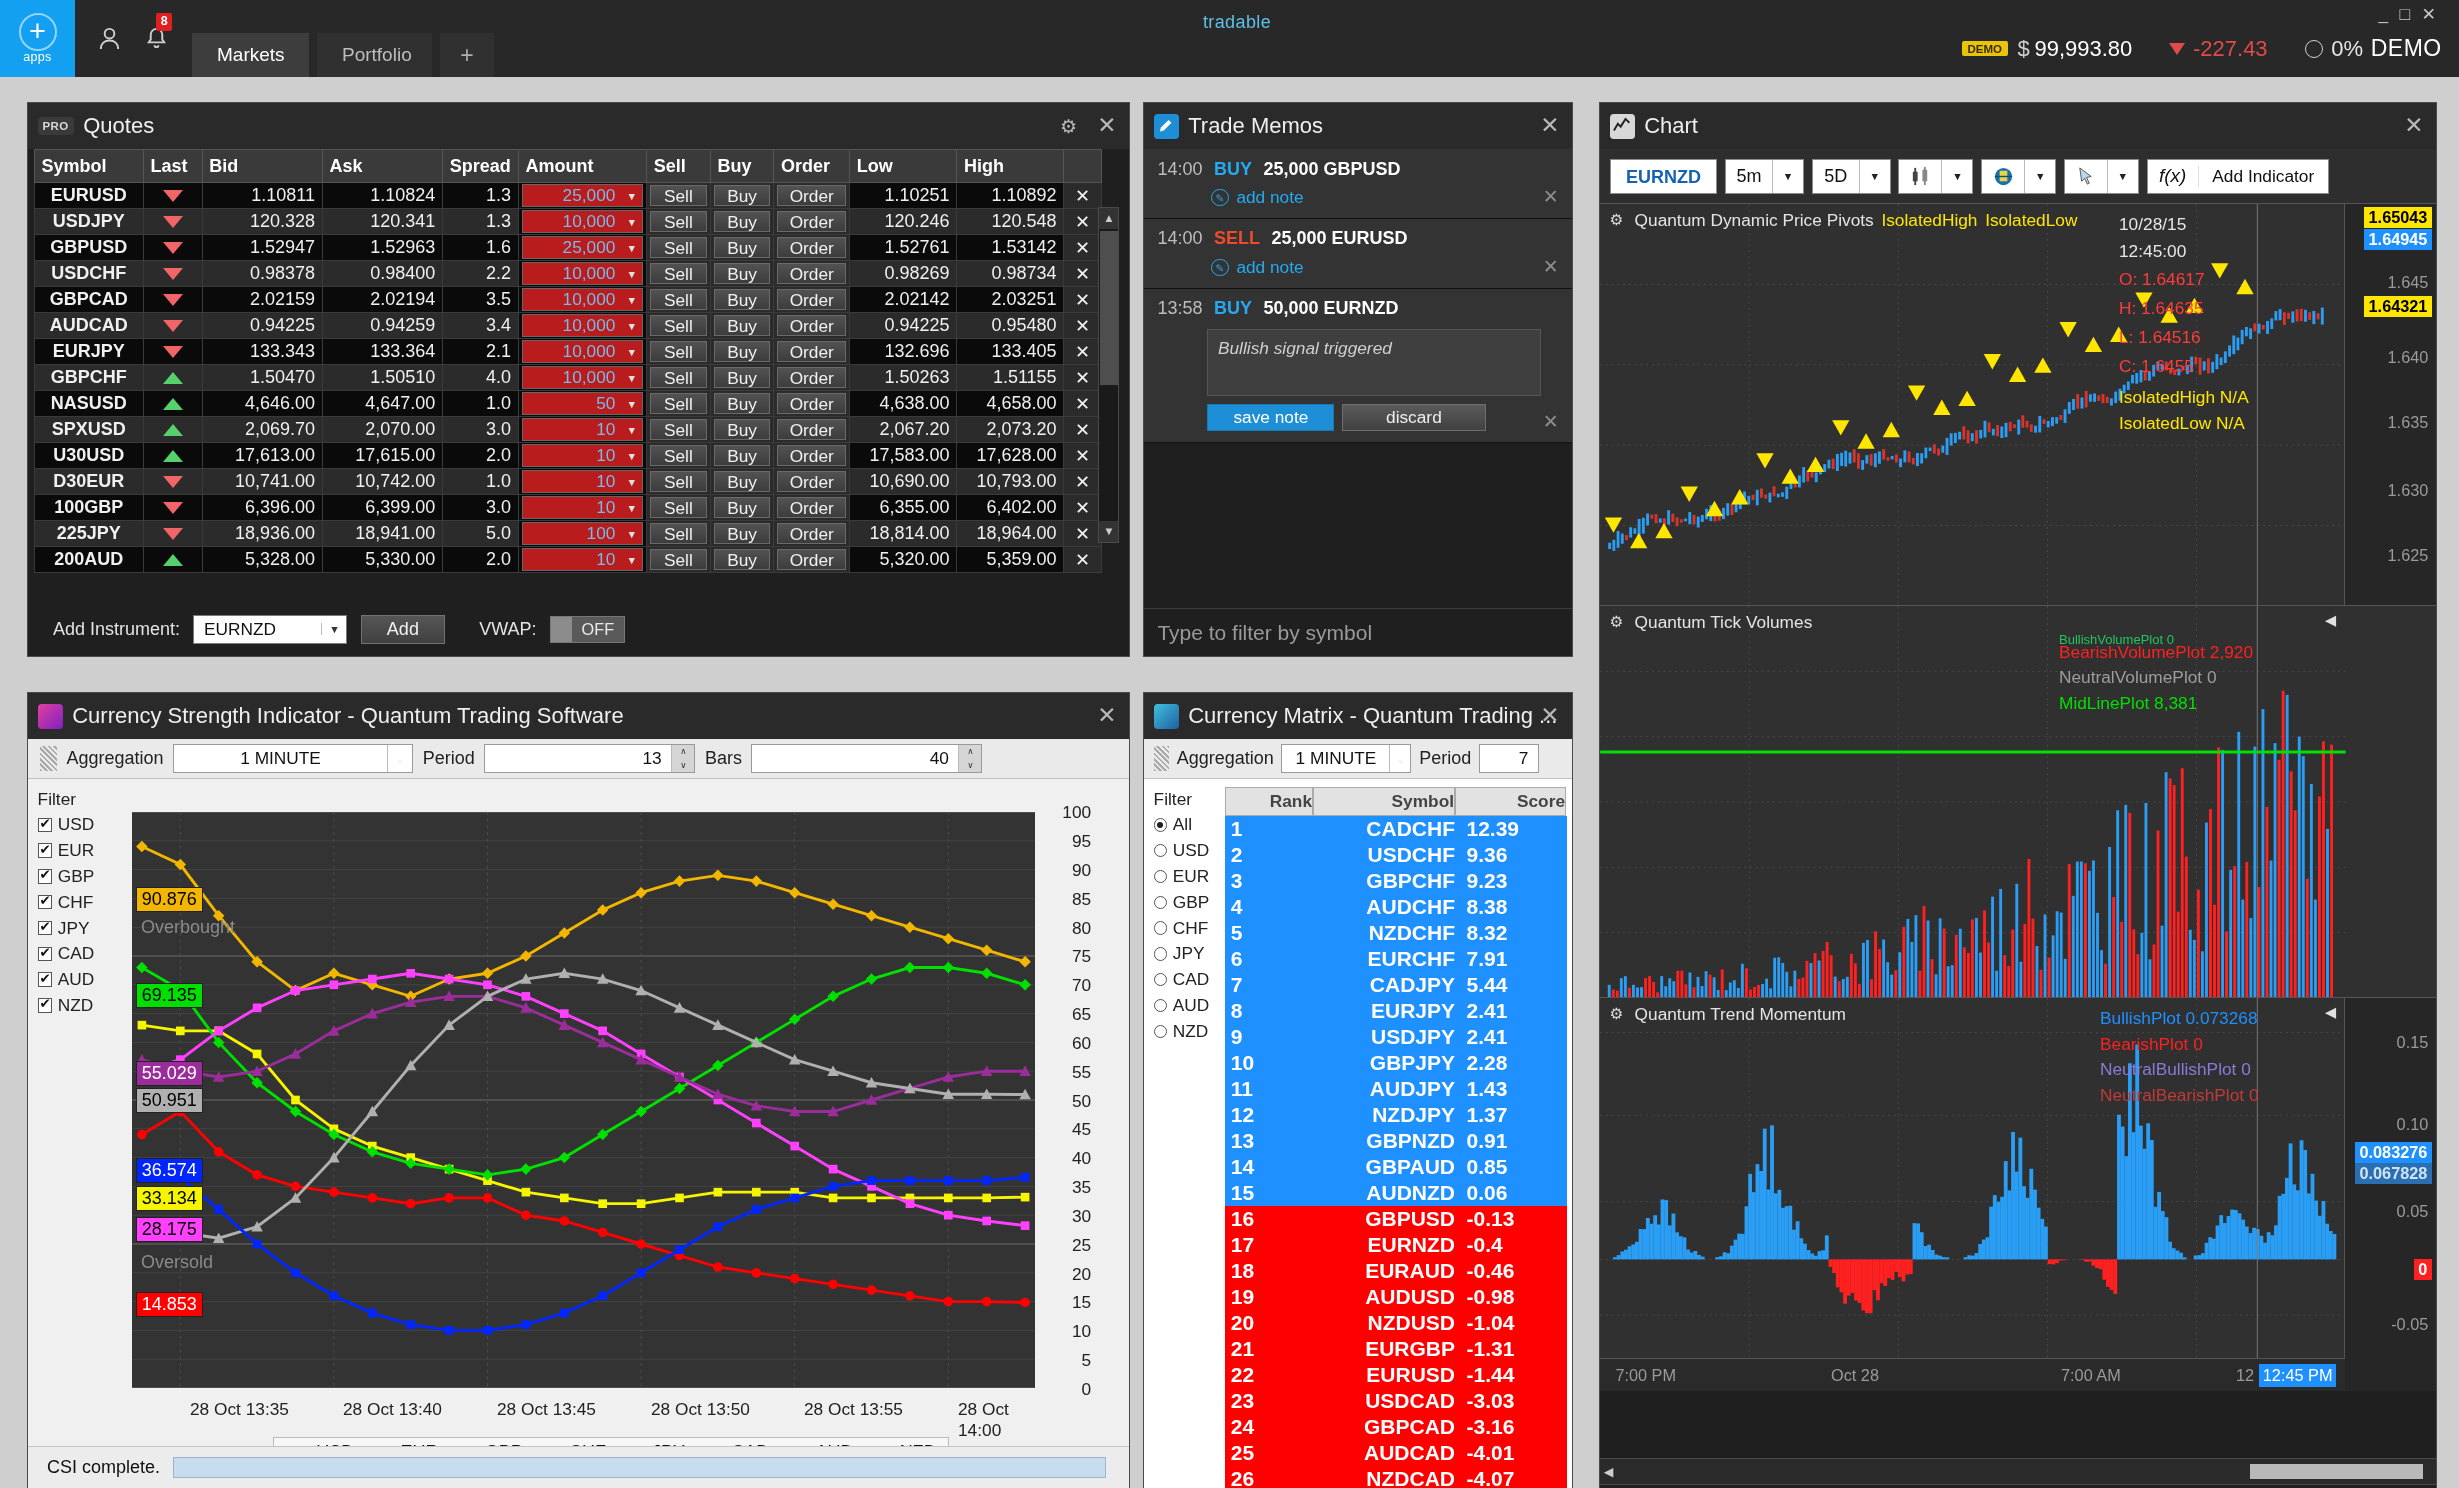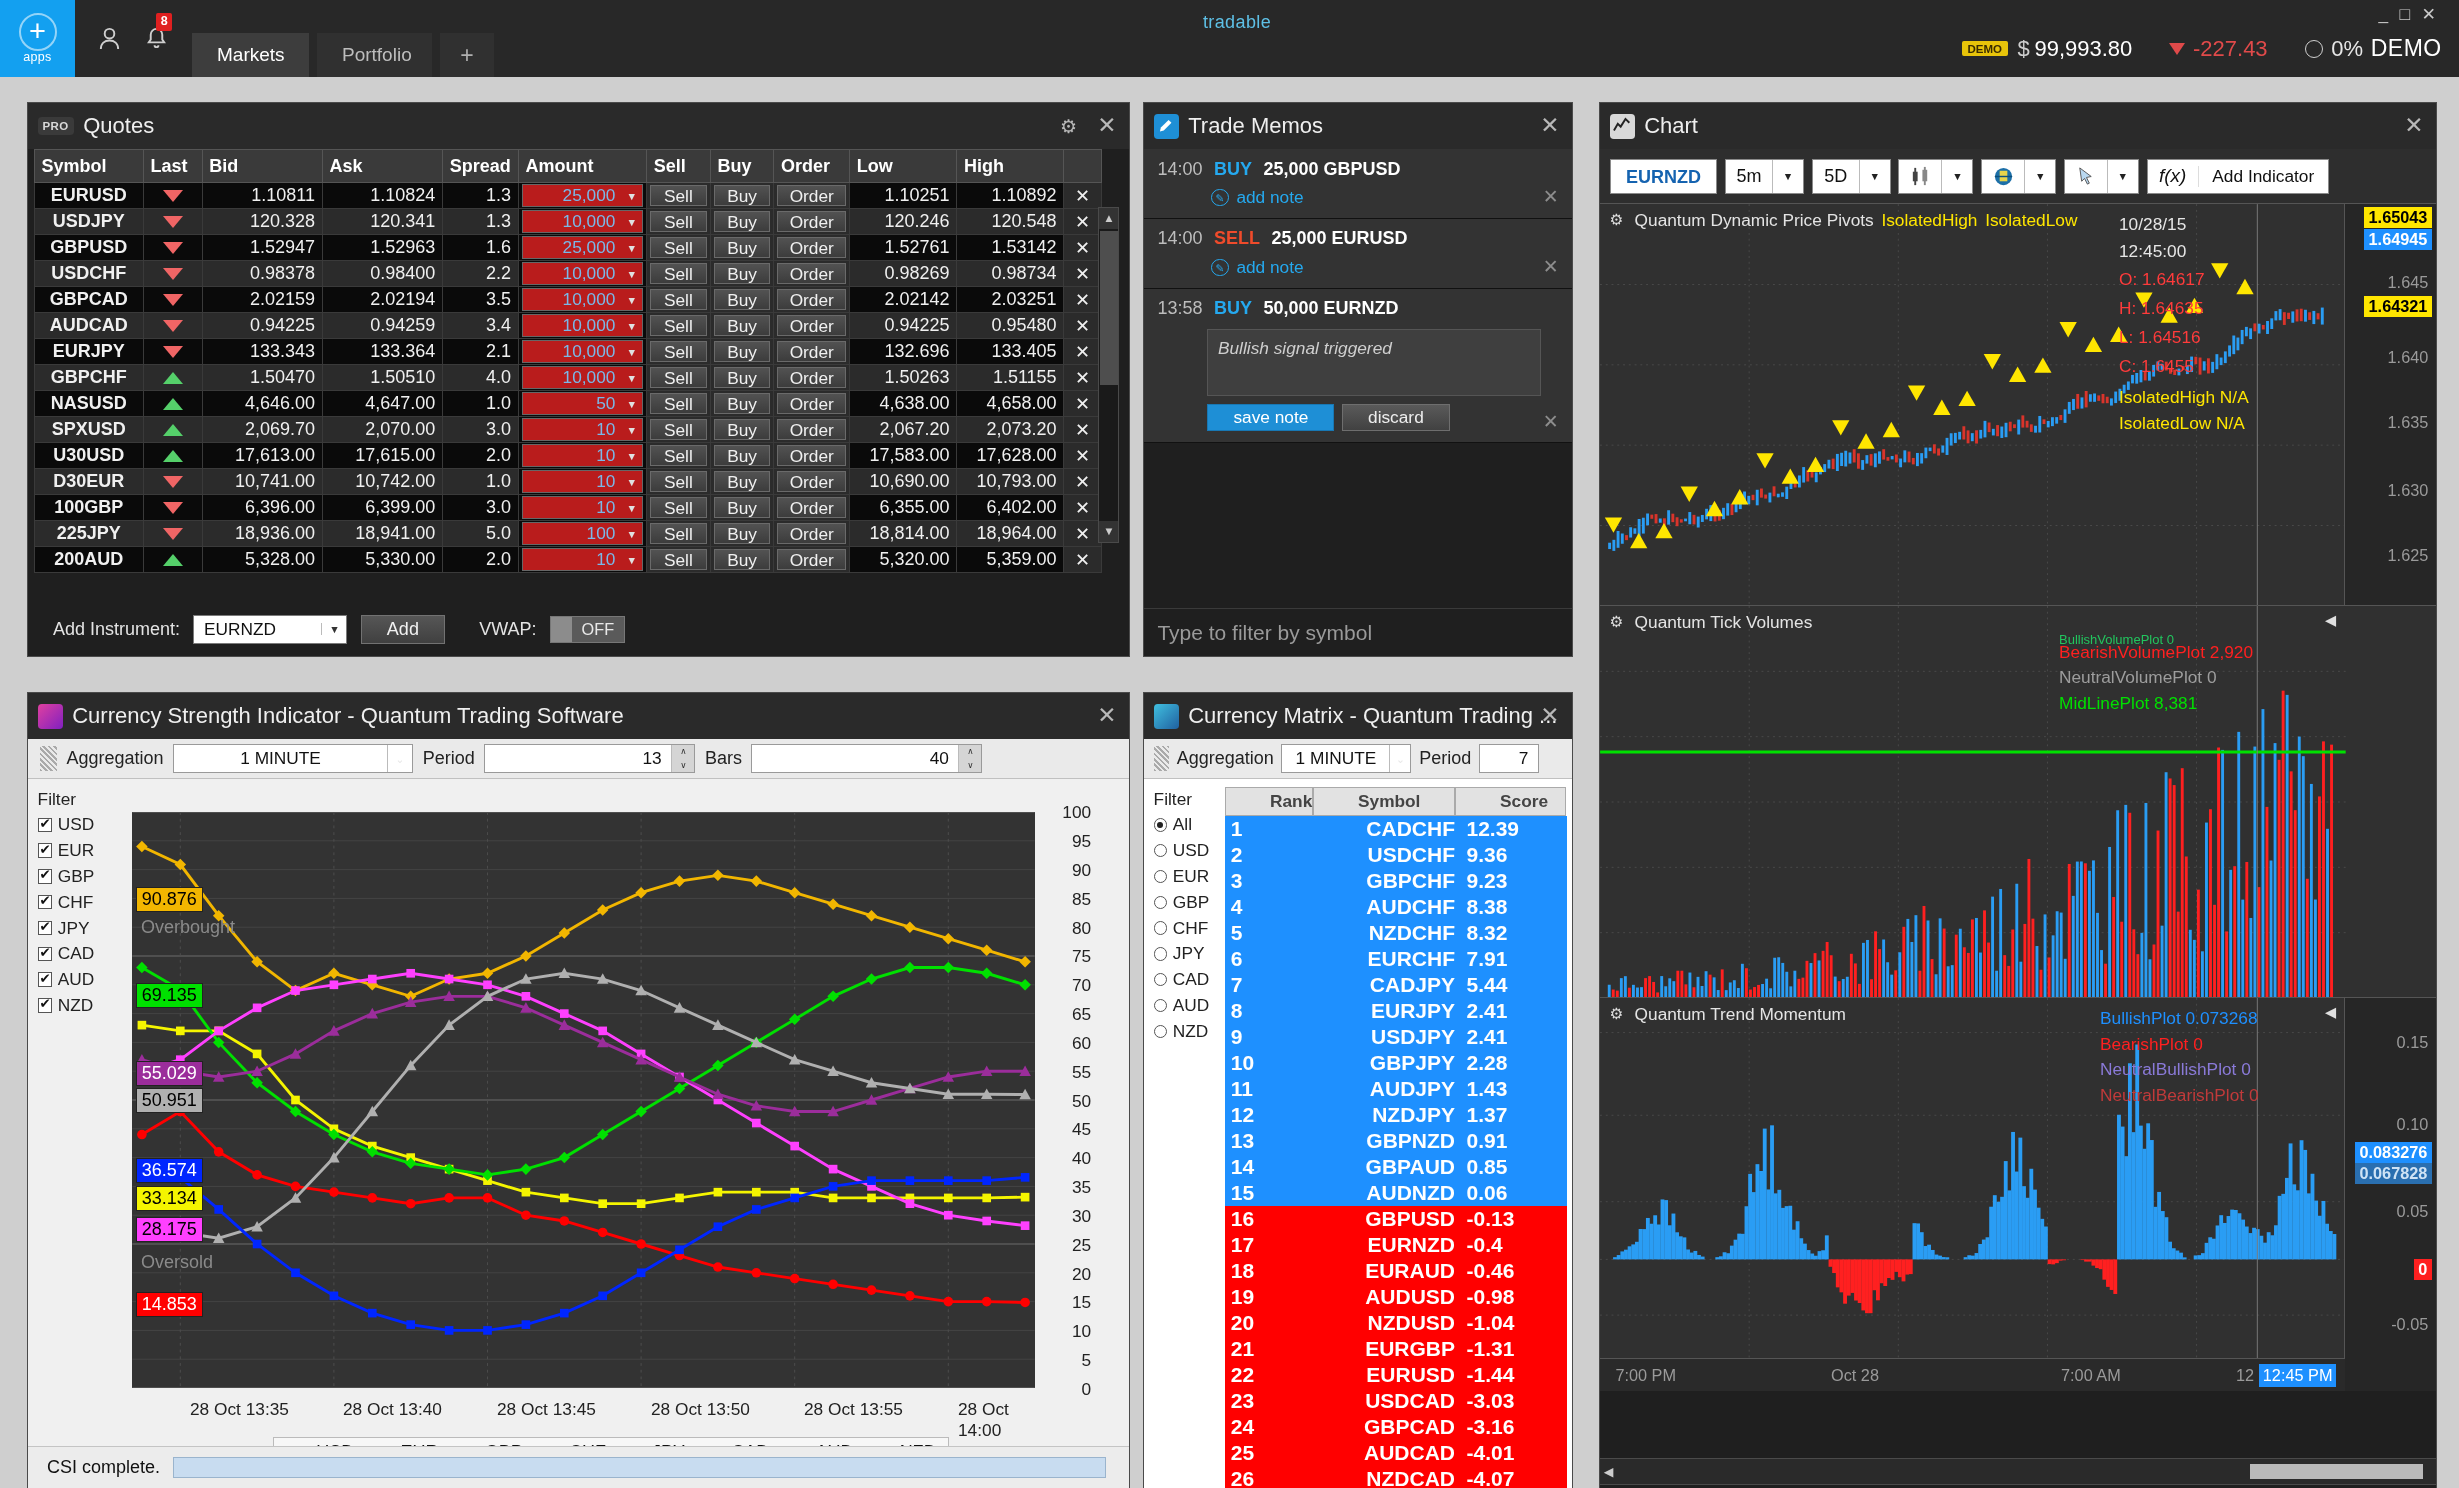--- a/index.html
+++ b/index.html
@@ -183,21 +183,21 @@
   }
   .memo .pen-ic { width:17.3px;height:17.3px;border:1.9px solid #25a9ef;border-radius:50%;display:flex;align-items:center;justify-content:center;font-size:10.6px;}
   .memo .xsm { position:absolute; right: 13.4px; bottom: 9.6px; color:#8d8d8d; font-size: 19px;}
   .memo-note {
     margin: 9.6px 0 0 50px; width: 334px; height: 67px; background: #3f3f3f;
     border: 1px solid #555; color: #cfcfcf; font-style: italic; font-size: 17.3px;
     padding: 7.7px 9.6px;
   }
   .memo-actions { margin: 7.7px 0 1.9px 50px; display:flex; gap: 7.7px; }
   .btn-blue { background:#1e8fd6; color:#fff; border:1px solid #1878b4; height:27px; line-height:25px; padding:0 25px; font-size:17.3px;}
-  .btn-gray { background:linear-gradient(#5a5a5a,#414141); color:#ededed; border:1px solid #6e6e6e; height:27px;line-height:25px;padding:0 25px;font-size:17.3px;}
+  .btn-gray { background:linear-gradient(#5a5a5a,#414141); color:#ededed; border:1px solid #6e6e6e; height:27px;line-height:25px;padding:0 43px;font-size:17.3px;}
   #memo-filter {
     position:absolute; left:0; bottom:0; width:100%; height: 48px;
     display:flex; align-items:center; padding-left: 13.4px; color:#9a9a9a; font-size:21px;
     background:#1f1f1f; border-top:1px solid #3a3a3a;
   }
 
   
   #p-chart { left: 1599px; top: 25px; width: 838px; height: 1387px; }
   #chart-toolbar {
     height: 54px; background: #2e2e2e; display:flex; align-items:center; gap:7.7px; padding: 0 9.6px;
@@ -248,21 +248,21 @@
   #p-matrix { left: 1143px; top: 615px; width: 430px; height: 797px; background:#f0f0f0;}
   #cm-ctrl { height: 40px; background:#eaeaea; display:flex; align-items:center; gap:7.7px; padding-left:9.6px; border-bottom:1px solid #c0c0c0;}
   #cm-body { position:relative; height: 711px; background:#fff; }
   #cm-filter { position:absolute; left:9.6px; top:9.6px; width:67px; font-size:17.3px; color:#222;}
   #cm-filter .rb { display:flex; align-items:center; gap:5.8px; margin-top:4.8px;}
   .rad { width:13.4px;height:13.4px;border:1px solid #555;border-radius:50%;background:#fff;position:relative;}
   .rad.on::after{content:"";position:absolute;left:2.9px;top:2.9px;width:5.8px;height:5.8px;border-radius:50%;background:#222;}
   #cm-table { position:absolute; left: 81px; top: 7.7px; width: 342px; }
   #cm-table .hr { display:flex; }
   #cm-table .hr div { background:#e2e2e2; border:1px solid #aaa; color:#444; font-size:17.3px;
-     height:29px; line-height:27px; text-align:left; font-weight:bold;padding-left:44px;}
+     height:29px; line-height:27px; text-align:right; font-weight:bold;}
   .cm-row { display:flex; height: 26px; align-items:center; color:#fff; font-weight:bold; font-size:21px;}
   .cm-row .rk { width: 88px; padding-left:5.8px; }
   .cm-row .sy { width: 142px; text-align:right; }
   .cm-row .sc { width: 111px; padding-left: 11.5px; }
 
   #hscroll { position:absolute; left:1599px; top: 1381px; width: 838px; height: 27px;
      background:#2a2a2a; border:1px solid #4a4a4a; display:flex; align-items:center; justify-content:space-between; padding: 0 3.8px;}
   #hscroll .ar{color:#ccc;font-size:12.5px;}
   #hscroll .th{height:15.4px;background:#b9b9b9;width:173px;margin-right:9.6px;}
 </style>

